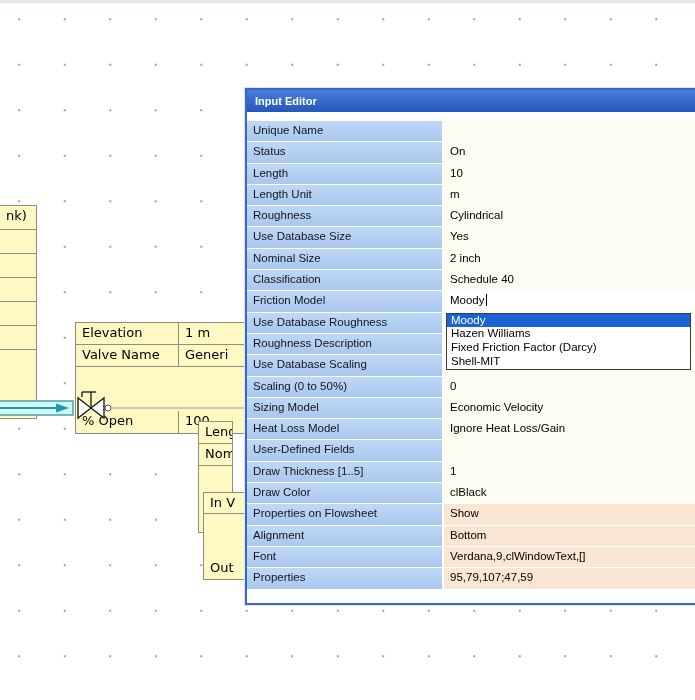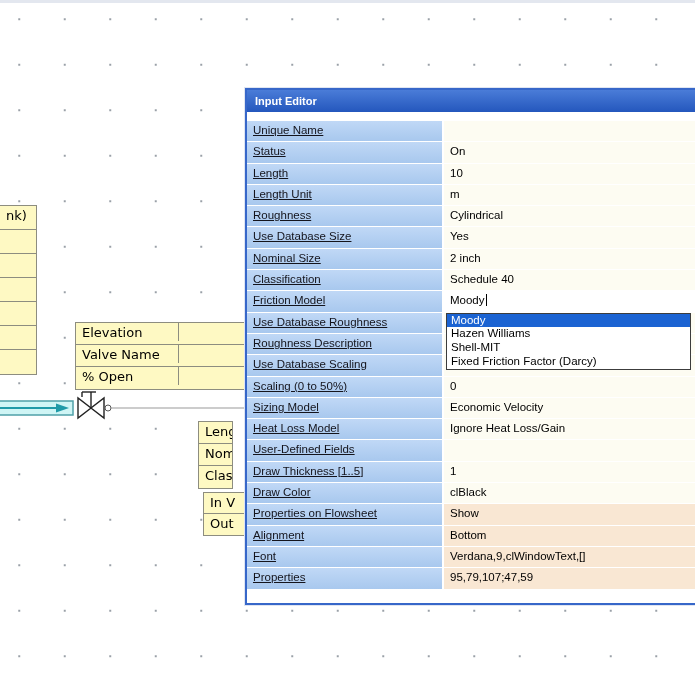--- a/index.html
+++ b/index.html
@@ -10,26 +10,26 @@
   
   .canvas { position:absolute; inset:0; background:#fff;
     background-image:radial-gradient(circle, #9aa0a8 0.8px, transparent 1.5px);
     background-size:45.5px 45.5px; background-position:42px 42px; }
   .top-strip { position:absolute; left:0; top:0; width:695px; height:3px; background:#e3e7ef; }
 
   
   .anno { position:absolute; background:#fef9c3; border:1px solid #8d8d80; color:#000;
           font-family:"DejaVu Sans", sans-serif; font-size:13px; overflow:hidden; }
   .anno .arow { display:flex; border-bottom:1px solid #8d8d80; }
-  .anno .arow:last-child { border-bottom:none; }
+  .anno .arow:last-child { border-bottom:none;margin-top:44px; }
   .anno .acell { padding:2px 4px 1px 6px; white-space:nowrap; overflow:hidden; }
   #tank-table { left:-1px; top:205px; width:38px; }
   #tank-table .arow { height:24px; }
   #valve-table { left:75px; top:322px; width:170px; }
-  #valve-table .arow { height:22px;flex-direction:column; }
+  #valve-table .arow { height:22px; }
   #valve-table .alabel { width:103px; border-right:1px solid #8d8d80; }
   #valve-table .avalue { flex:1; }
   #pipe-labels-a { left:198px; top:421px; width:35px; }
   #pipe-labels-a .arow { height:22px; }
   #pipe-labels-b { left:203px; top:492px; width:42px; }
   #pipe-labels-b .arow { height:21px; }
 
   #pipe-svg { position:absolute; left:0; top:385px; }
 
   
@@ -43,21 +43,21 @@
   .tri-up { width:0; height:0; border-left:4px solid transparent; border-right:4px solid transparent;
             border-bottom:5px solid #fff; margin-right:16px; cursor:pointer; }
   .pin { margin-right:10px; cursor:pointer; }
 
   .gridwrap { position:relative; flex:1; display:flex; flex-direction:column;
               background:#fff; font-size:11.5px; }
   .gap-row { height:9px; flex:0 0 9px; background:#fff; }
   .prow { display:flex; height:21.3px; flex:0 0 21.3px; }
   .cell-label { width:197px; flex:0 0 197px; background:linear-gradient(#c0d8f6, #a8c8ee);
                 border-right:2px solid #fff; border-bottom:1px solid #fff;
-                padding:3px 2px 12px 6px; color:#14141c; white-space:nowrap; overflow:hidden; cursor:default;text-decoration:underline; }
+                padding:3px 2px 12px 6px; color:#14141c; white-space:nowrap; overflow:hidden; cursor:default; }
   .cell-value { flex:1; background:#fdfcf2; border-bottom:1px solid #fff;
                 padding:3px 2px 0 6px; color:#000; white-space:nowrap; overflow:hidden;
                 cursor:default; position:relative; }
   .cell-value.peach { background:#f9e7d3; }
   .cell-value.editing { background:#fff; padding-right:20px; }
   .caret { display:inline-block; width:1px; height:12px; background:#000;
            vertical-align:-2px; margin-left:1px; }
   .combo-btn { position:absolute; right:0; top:0; bottom:1px; width:19px;
                background:linear-gradient(#f7f6f2, #dddcd4);
                border:1px solid #aca899; display:flex; align-items:center; justify-content:center;
@@ -224,17 +224,17 @@
           <div class="cell-label">Font</div>
           <div class="cell-value peach">Verdana,9,clWindowText,[]</div>
         </div><div class="prow">
           <div class="cell-label">Properties</div>
           <div class="cell-value peach">95,79,107;47,59</div>
         </div></div>
     <div class="grid-fill"></div>
     <ul class="dropdown" id="friction-dropdown">
         <li class="selected">Moody</li>
         <li>Hazen Williams</li>
+        <li>Fixed Friction Factor (Darcy)</li>
         <li>Shell-MIT</li>
-        <li>Fixed Friction Factor (Darcy)</li>
       </ul>
   </div>
 </div>
 
 </body></html>

